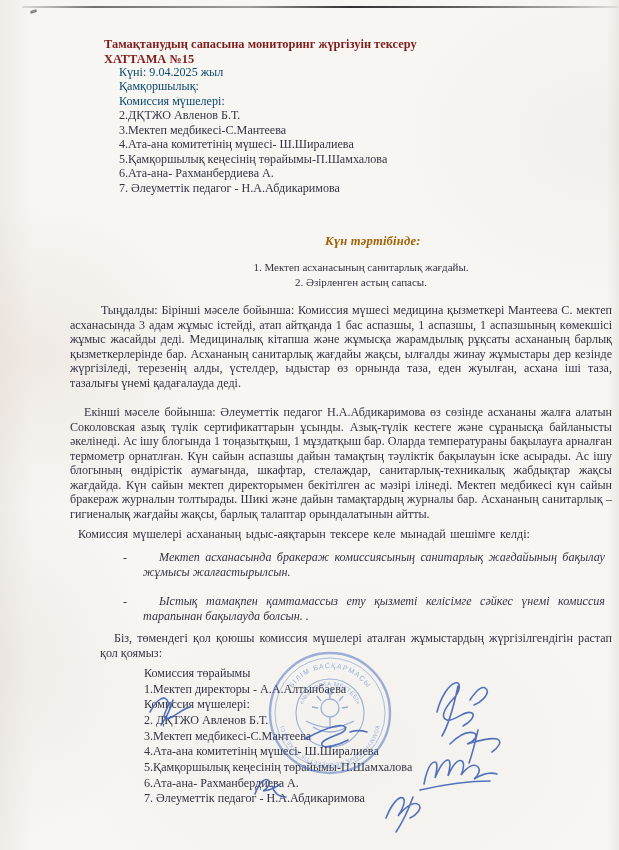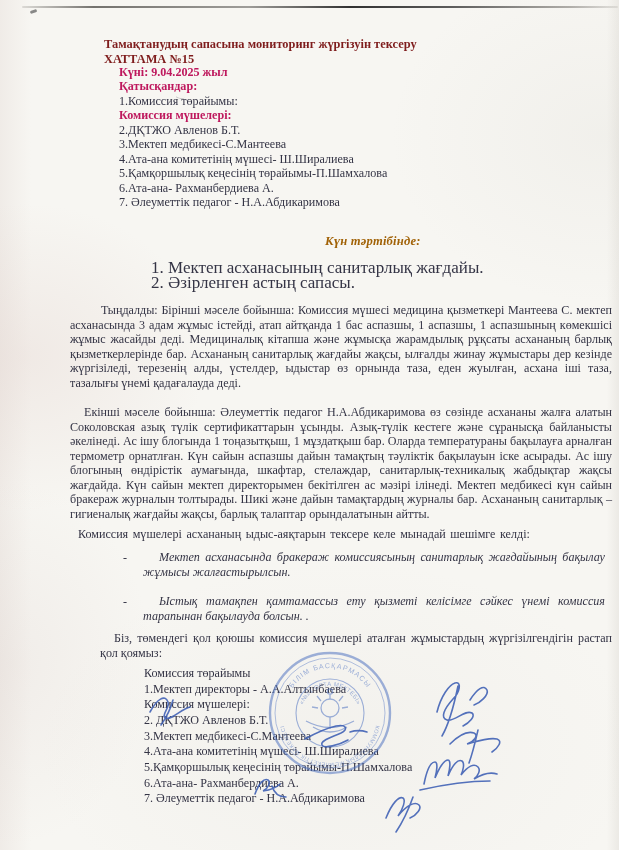--- a/index.html
+++ b/index.html
@@ -11,35 +11,35 @@
       radial-gradient(ellipse 260px 220px at 4% 42%, rgba(214,188,182,.22), transparent 70%),
       radial-gradient(ellipse 200px 260px at 2% 78%, rgba(208,190,186,.16), transparent 70%),
       radial-gradient(ellipse 300px 240px at 97% 16%, rgba(198,196,188,.12), transparent 70%),
       radial-gradient(ellipse 420px 260px at 55% 88%, rgba(202,198,192,.10), transparent 72%),
       linear-gradient(90deg, rgba(206,188,182,.18), rgba(206,188,182,0) 5%),
       linear-gradient(270deg, rgba(190,184,176,.20), rgba(190,184,176,0) 2%),
       #f7f6f2;
   }
   .abs{position:absolute;}
   .doc-text{font-size:12.1px;line-height:14.5px;}
-  b,.b{font-weight:bold;color:#be185d;}
+  b,.b{font-weight:normal;color:#0c4a6e;}
   .scanline{
     left:22px;top:6px;width:596px;height:2px;border-radius:1px;
     background:linear-gradient(90deg, rgba(70,66,60,.15), rgba(60,58,54,.7) 12%,
       rgba(50,48,45,.45) 38%, rgba(28,28,28,.9) 55%, rgba(40,40,40,.75) 72%,
       rgba(70,66,60,.4) 92%, rgba(70,66,60,.1));
   }
   .speck{left:30px;top:10px;width:7px;height:3px;background:rgba(45,45,48,.55);
     border-radius:2px;transform:rotate(-18deg);}
   .title-block{left:104px;top:37px;width:500px;font-weight:bold;
     font-size:12.4px;line-height:15.4px;color:#7f1d1d;}
   .header-block{left:119px;top:65px;width:470px;font-size:12.1px;line-height:14.45px;}
   .agenda-heading{left:325px;top:234px;font-weight:bold;font-style:italic;
     font-size:12.6px;color:#a16207;letter-spacing:.2px;}
-  .agenda-list{left:151px;top:260px;width:420px;font-size:17px;line-height:15px;}
+  .agenda-list{left:151px;top:260px;width:420px;font-size:11px;line-height:15px;text-align:center;}
   .para{text-align:justify;}
   .para1{left:70px;top:303px;width:542px;text-indent:31px;}
   .para2{left:70px;top:405px;width:542px;text-indent:14px;}
   .decision-line{left:78px;top:527px;width:536px;font-size:12.1px;word-spacing:1.5px;}
   .bullet{left:123px;width:482px;text-align:justify;padding-left:20px;box-sizing:border-box;}
   .bullet .marker{position:absolute;left:0;top:0;}
   .bullet .btext{display:block;text-indent:16px;font-style:italic;}
   .bullet1{top:550px;}
   .bullet2{top:594px;}
   .closing{left:100px;top:631px;width:512px;text-indent:14px;}
@@ -55,22 +55,21 @@
 <div class="abs speck"></div>
 <div class="abs faint-mark"></div>
 
 <div class="abs title-block">
   <div>Тамақтанудың сапасына мониторинг  жүргізуін тексеру</div>
   <div>ХАТТАМА №15</div>
 </div>
 
 <div class="abs header-block doc-text">
   <div class="b">Күні: 9.04.2025 жыл</div>
-  <div class="b">Қатысқандар:</div>
-  <div>1.Комиссия төрайымы:</div>
+  <div class="b">Қамқоршылық:</div>
   <div class="b">Комиссия мүшелері:</div>
   <div>2.ДҚТЖО  Авленов Б.Т.</div>
   <div>3.Мектеп медбикесі-С.Мантеева</div>
   <div>4.Ата-ана комитетінің мүшесі- Ш.Ширалиева</div>
   <div>5.Қамқоршылық кеңесінің төрайымы-П.Шамхалова</div>
   <div>6.Ата-ана- Рахманбердиева А.</div>
   <div>7. Әлеуметтік педагог  - Н.А.Абдикаримова</div>
 </div>
 
 <div class="abs agenda-heading">Күн тәртібінде:</div>

